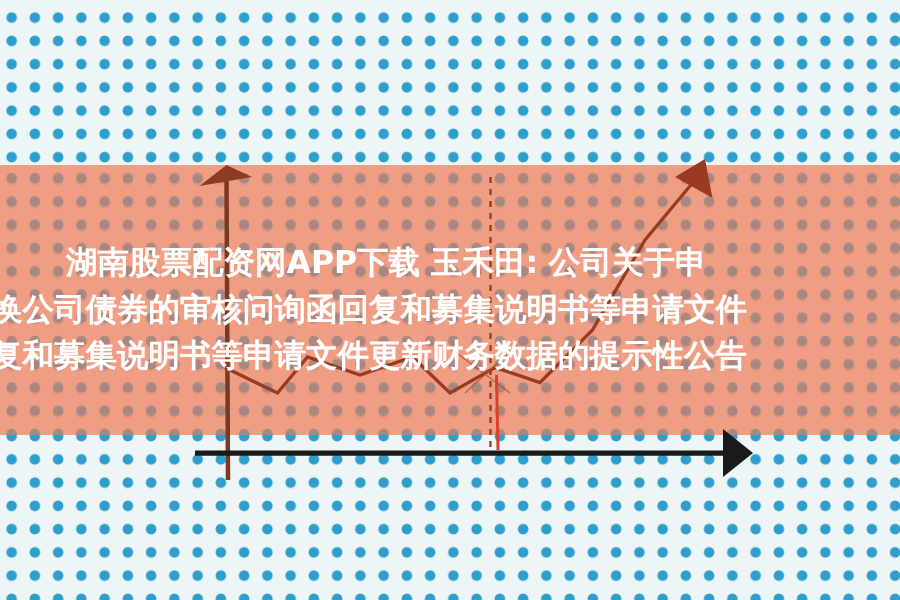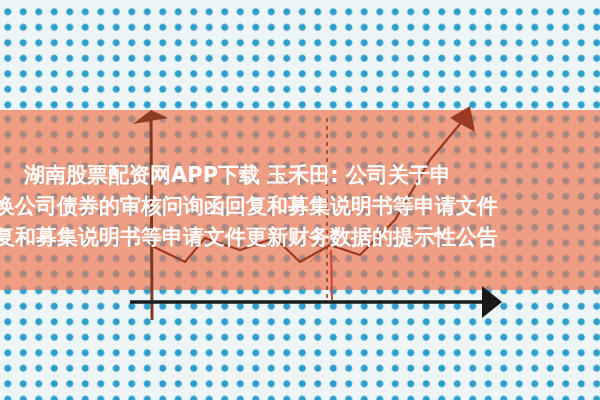--- a/index.html
+++ b/index.html
@@ -19,21 +19,21 @@
       background-position: 0px 1px;
     }
     svg.sketch { position: absolute; left: 0; top: 0; width: 600px; height: 400px; }
     .title {
       position: absolute; left: 0; top: 160px; width: 600px;
       font-family: "DejaVu Sans", sans-serif; font-weight: bold;
       color: #ffffff; font-size: 21px; line-height: 31px;
       white-space: nowrap;
     }
     .title .line { position: relative; display: block; }
-    .title .l1 { padding-left: 24px; }
+    .title .l1 { padding-left: 44px; }
     .title .l2 { margin-left: -6px; }
     .title .l3 { margin-left: -6px; }
   </style>
 </head>
 <body>
 
 <div class="canvas">
   <div class="band"></div>
 
   <svg class="sketch" viewBox="0 0 600 400">

